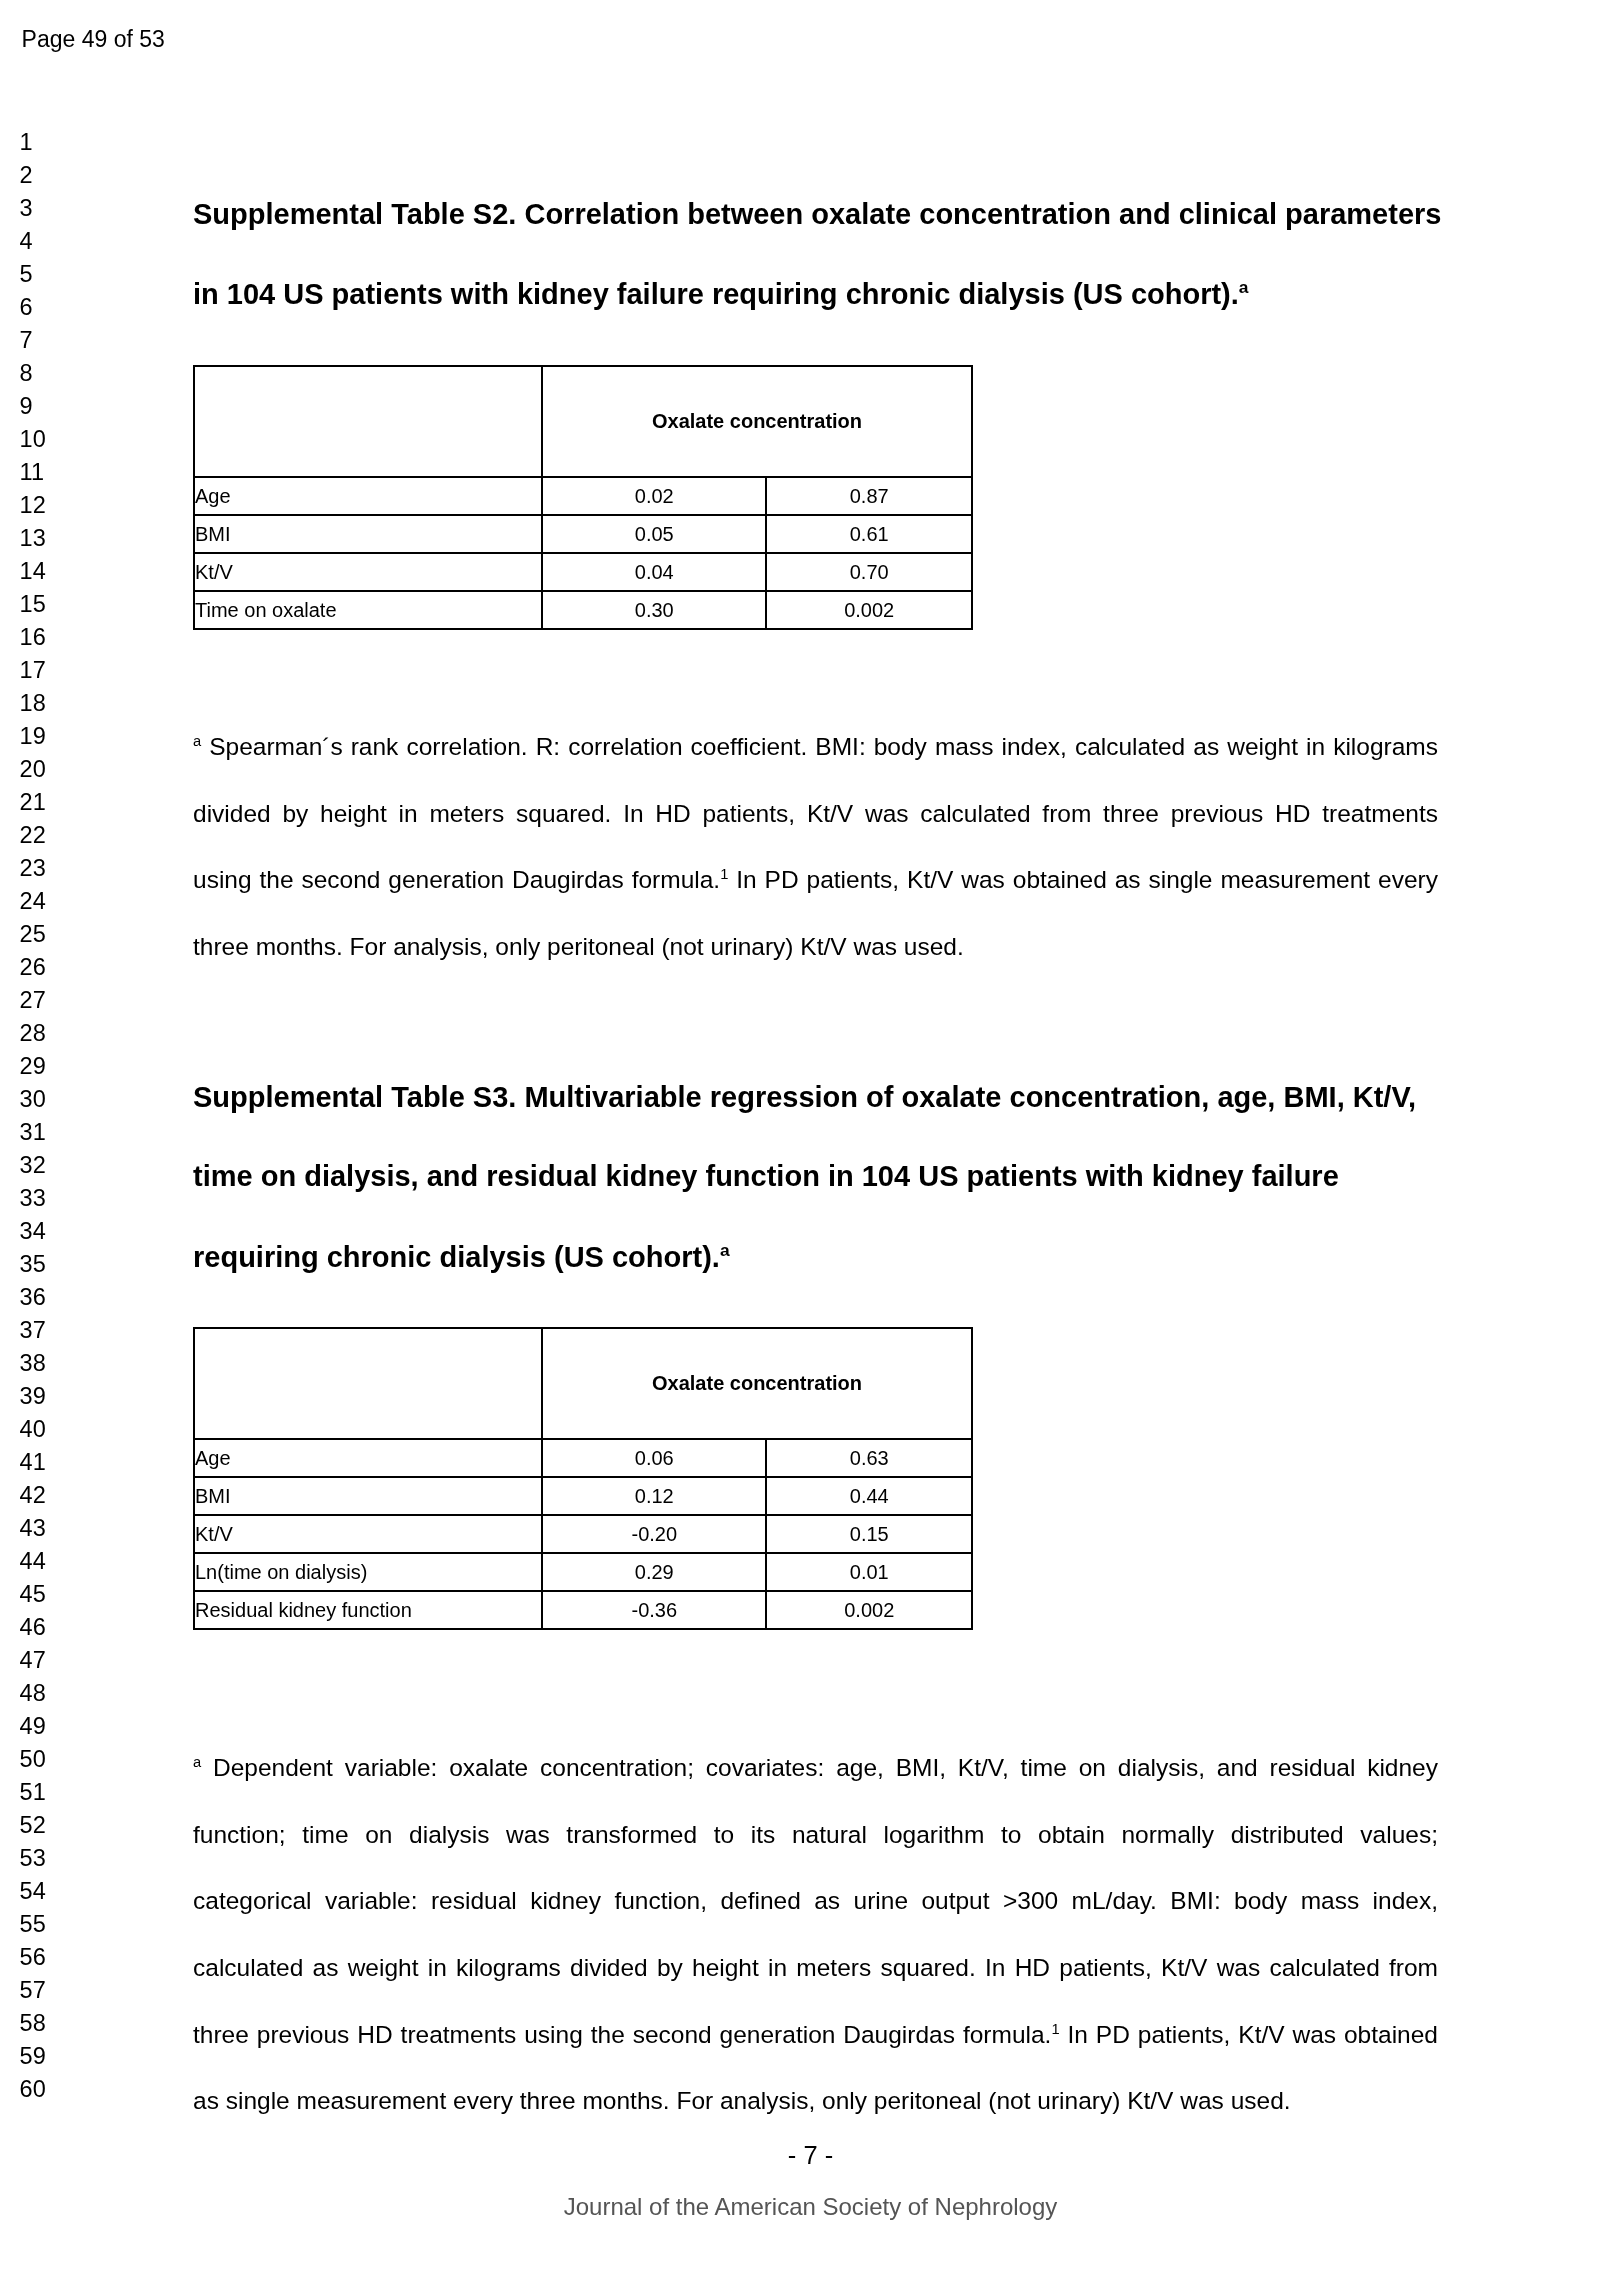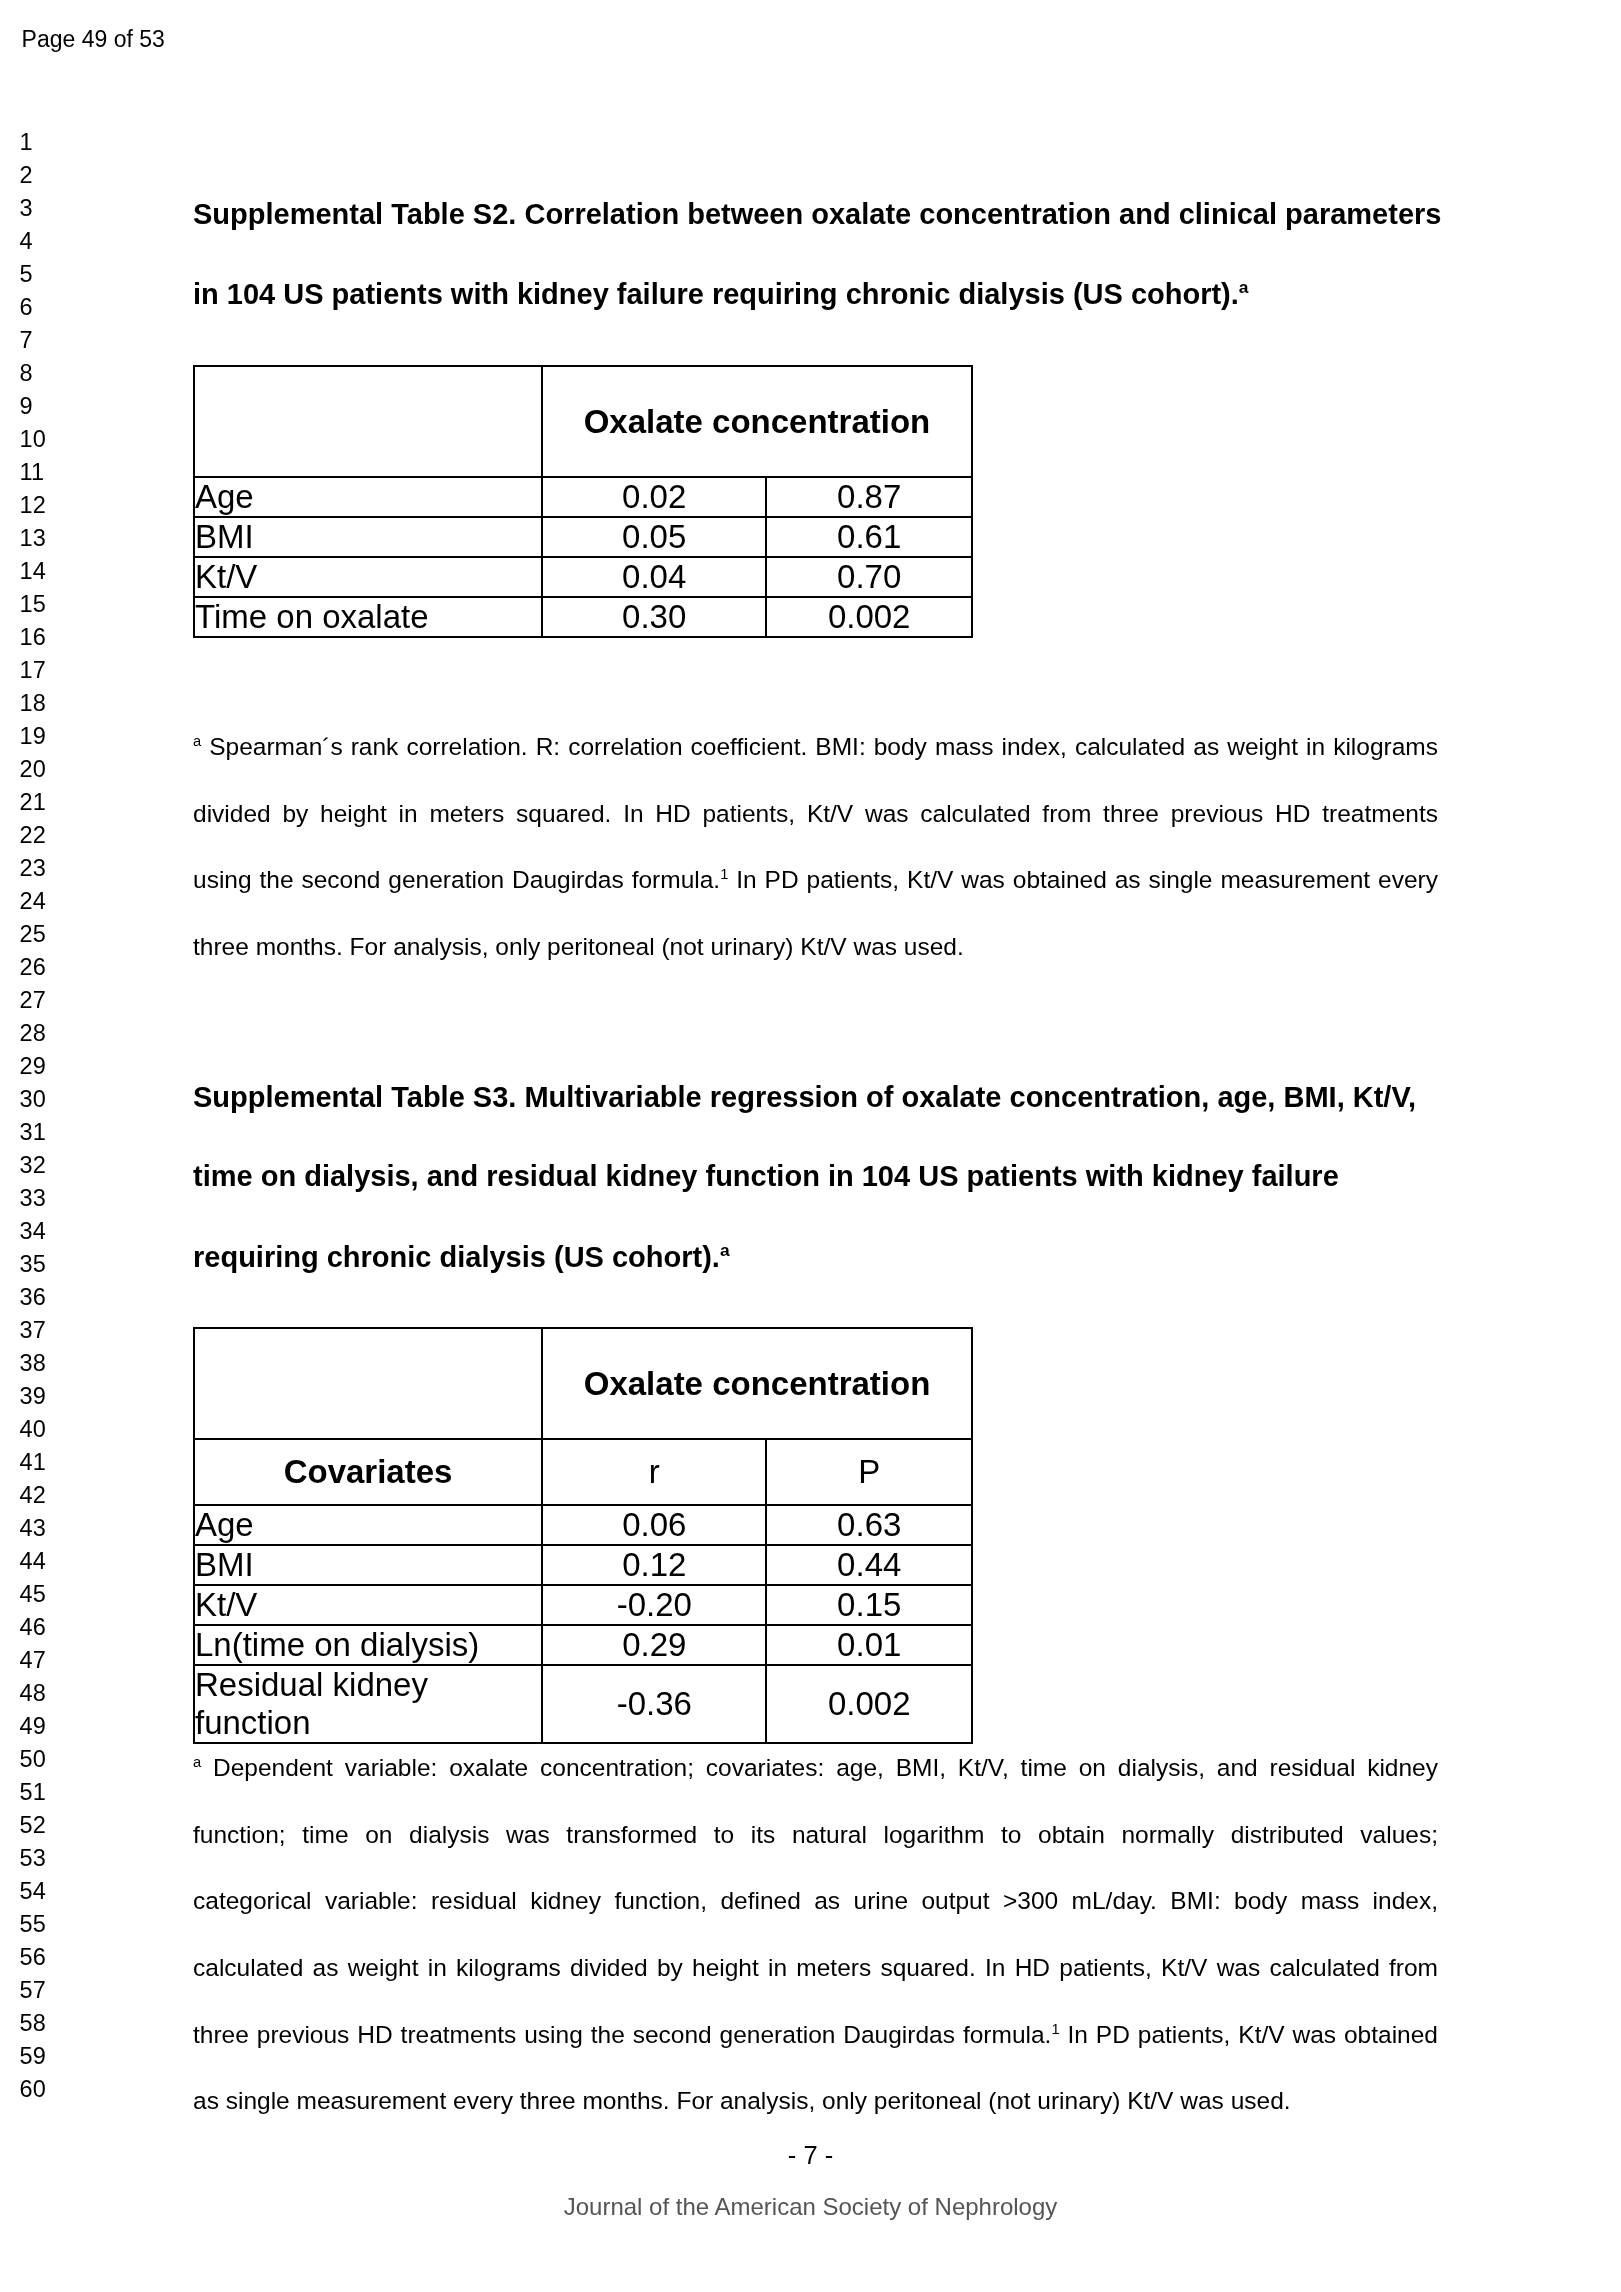--- a/index.html
+++ b/index.html
@@ -4,21 +4,21 @@
 <style>
   html, body { margin:0; padding:0; background:#ffffff; }
   body { width:1621px; height:2293px; position:relative; overflow:hidden;
          font-family:"Liberation Sans", sans-serif; color:#000; }
   .page-header { position:absolute; left:21.6px; top:25.5px; font-size:23px; color:#000; }
   .line-numbers { position:absolute; left:19.6px; top:126px; width:39px; }
   .line-numbers div { height:33px; line-height:33px; font-size:23.5px; }
   .title { position:absolute; left:193px; width:1245px; font-weight:bold; font-size:29px; line-height:29px; }
   .title .row { position:absolute; left:0; white-space:nowrap;text-align:right; }
   sup { font-size:60%; vertical-align:super; line-height:0; }
-  table.data { position:absolute; left:193px; border-collapse:collapse; width:780px; font-size:33px; }
+  table.data { position:absolute; left:193px; border-collapse:collapse; width:780px; font-size:20px; }
   table.data td { border:2px solid #000; padding:0; }
   td.col-param { width:347px; }
   td.col-r { width:223px; text-align:center; }
   td.col-p { width:204px; text-align:center; }
   td.hdr { font-weight:bold; text-align:center; }
   td.rowlabel { text-align:left; padding-left:14.7px; }
   .note { position:absolute; left:193px; width:1245px; font-size:24.5px; }
   .note .row { position:absolute; left:0; width:1245px; white-space:nowrap; }
   .note .row.just { text-align:justify; text-align-last:justify; white-space:normal; }
   .page-num { position:absolute; left:0; width:1621px; text-align:center; top:2141px; font-size:25.5px; }
@@ -138,25 +138,20 @@
   <div class="row" style="top:79px;">time on dialysis, and residual kidney function in 104 US patients with kidney failure</div>
   <div class="row" style="top:160px;"><span>requiring chronic dialysis (US cohort).</span><sup>a</sup></div>
 </div>
 
 <table class="data" style="top:1327px;">
   <tbody>
       <tr style="height:111px;">
     <td class="col-param"></td>
     <td class="hdr" colspan="2">Oxalate concentration</td>
   </tr>
-  <tr style="height:66px;">
-    <td class="hdr col-param">Covariates</td>
-    <td class="col-r">r</td>
-    <td class="col-p">P</td>
-  </tr>
   <tr style="height:38px;">
     <td class="rowlabel">Age</td>
     <td class="col-r">0.06</td>
     <td class="col-p">0.63</td>
   </tr>
   <tr style="height:38px;">
     <td class="rowlabel">BMI</td>
     <td class="col-r">0.12</td>
     <td class="col-p">0.44</td>
   </tr>

